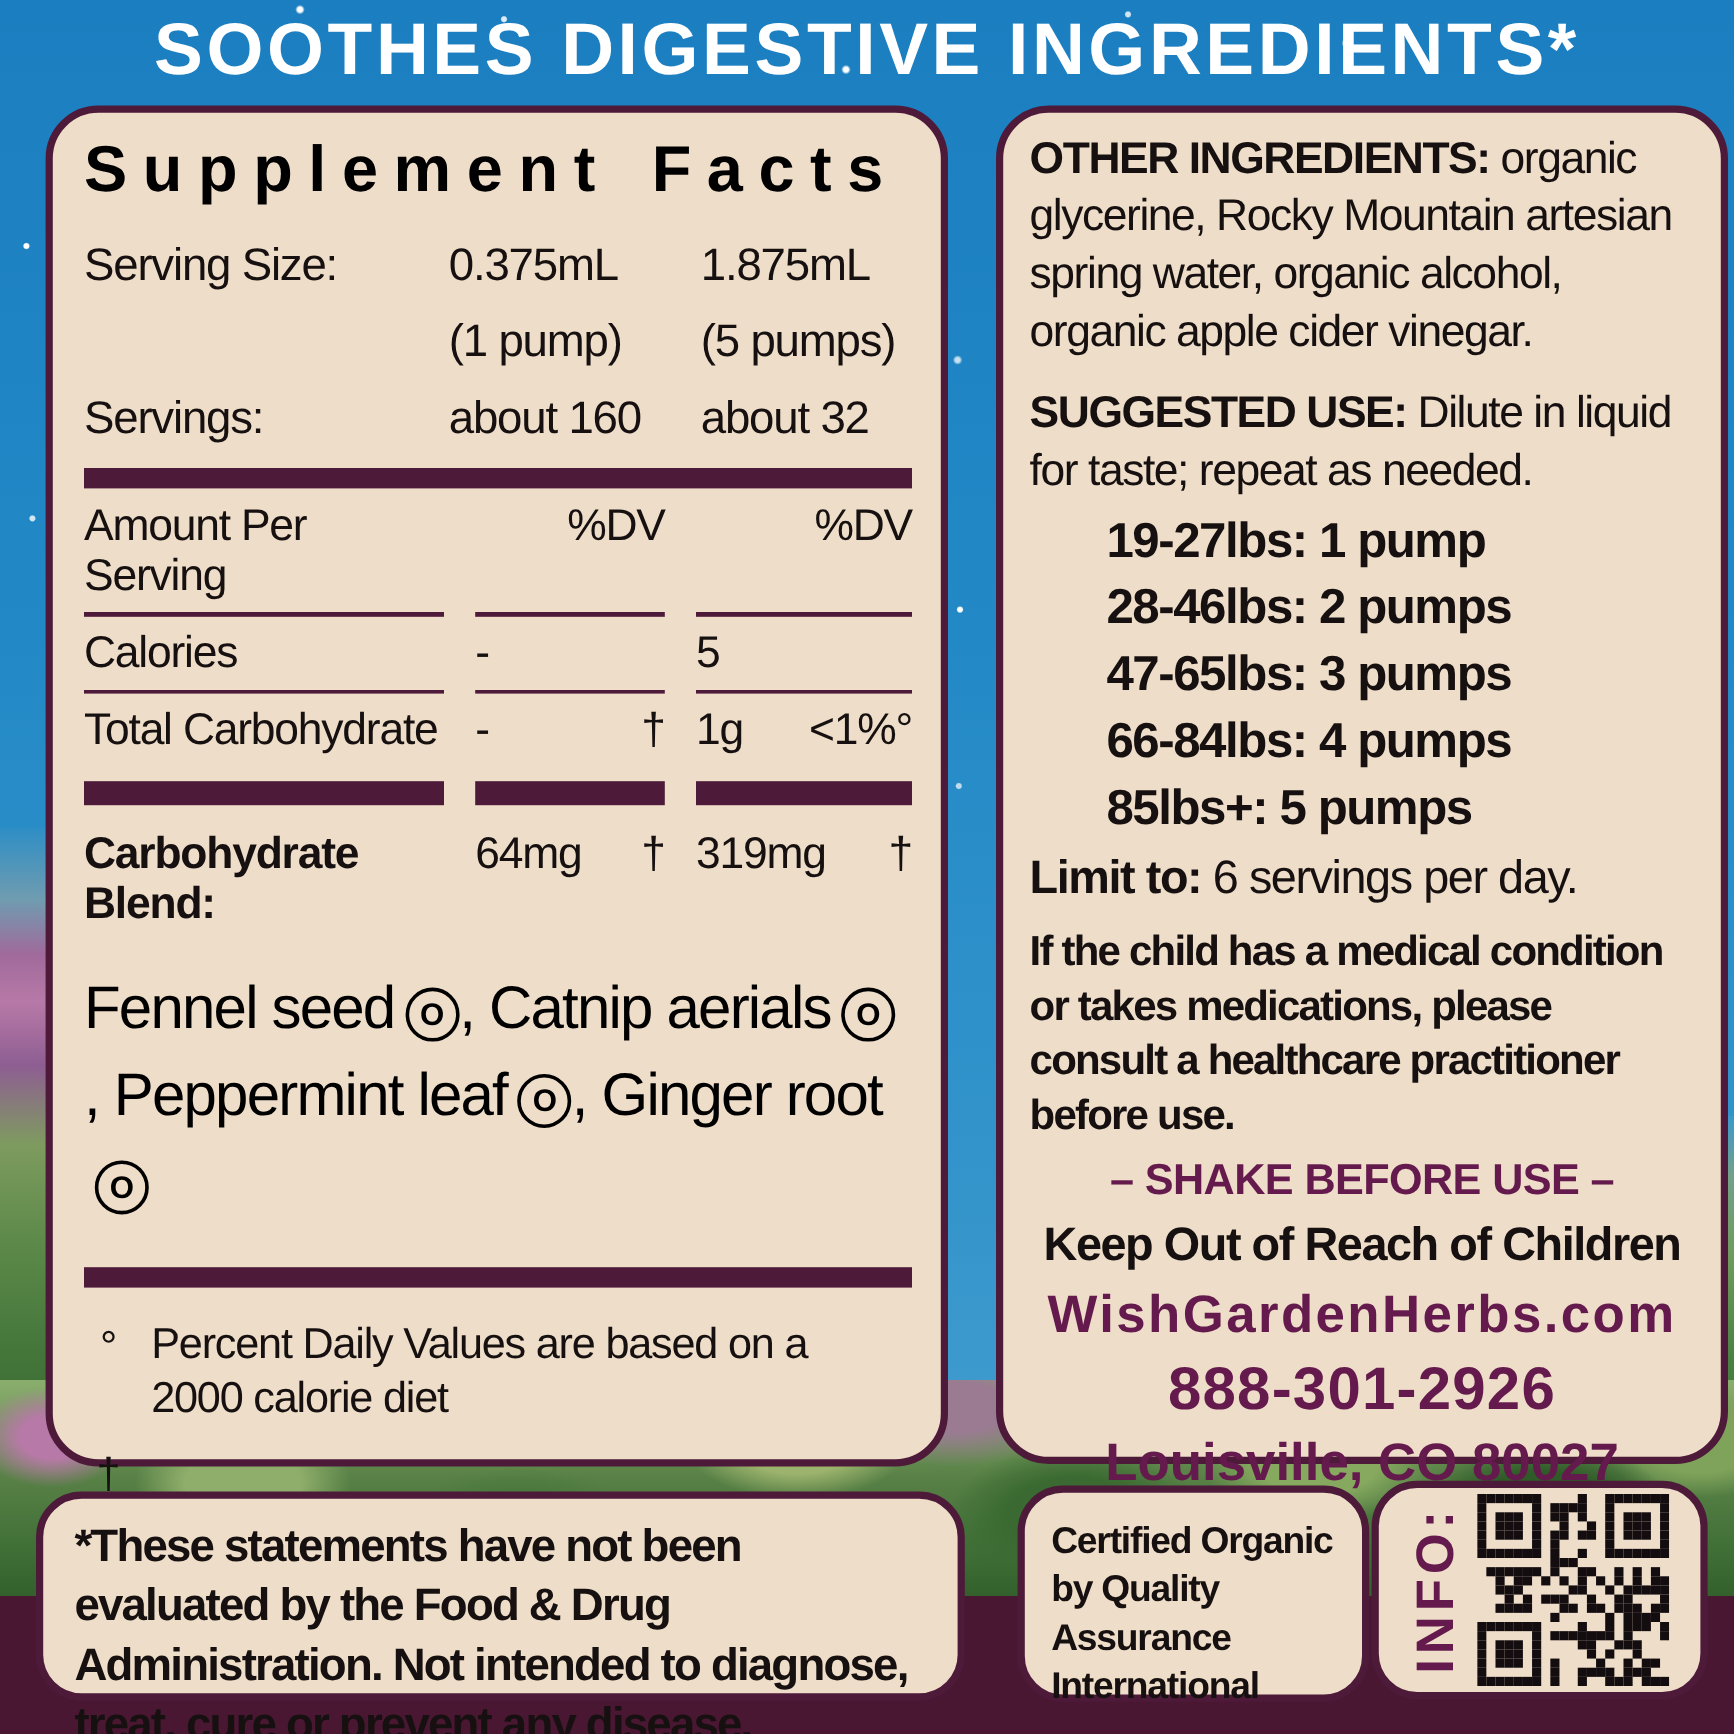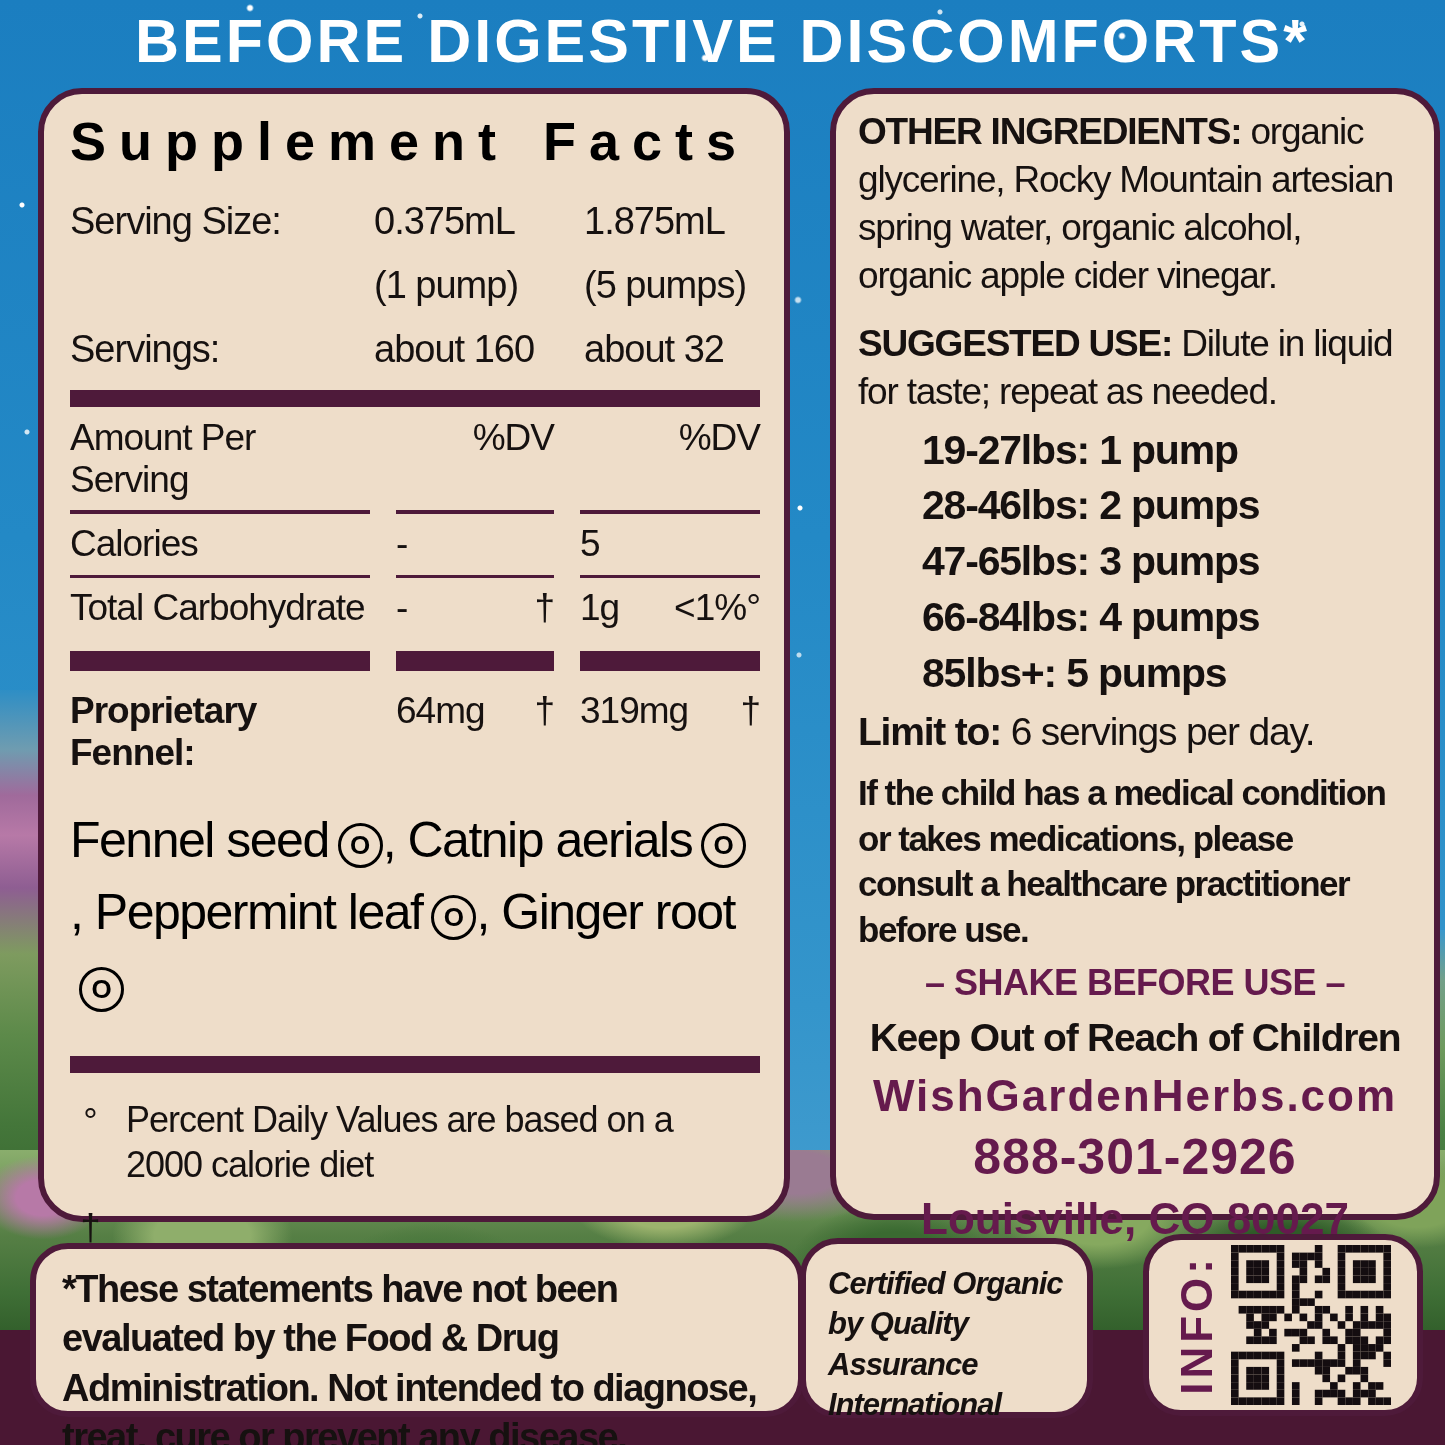--- a/index.html
+++ b/index.html
@@ -113,39 +113,39 @@
   .shake{color:var(--mtext);font-weight:700;font-size:36px;text-align:center;
     letter-spacing:-0.5px;margin:4px 0 6px;white-space:nowrap;}
   .keep{font-weight:700;font-size:39px;text-align:center;margin-bottom:4px;}
   .site{color:var(--mtext);font-weight:700;font-size:44px;text-align:center;letter-spacing:2px;}
   .phone{color:var(--mtext);font-weight:700;font-size:50px;text-align:center;letter-spacing:1px;}
   .addr{color:var(--mtext);font-weight:700;font-size:44px;text-align:center;letter-spacing:0;}
   
   .box{position:absolute;background:var(--cream);border:6px solid var(--maroon);border-radius:38px;}
   .box-disclaimer{left:30px;top:1243px;width:774px;height:174px;padding:16px 26px;
     font-weight:700;font-size:38px;line-height:1.3;letter-spacing:-1.5px;}
-  .box-certified{left:800px;top:1238px;width:293px;height:180px;padding:20px 22px;
-    font-weight:700;font-size:31px;line-height:1.3;letter-spacing:-1px;font-style:italic;}
+  .box-certified{left:848px;top:1238px;width:293px;height:180px;padding:20px 22px;
+    font-weight:700;font-size:31px;line-height:1.3;letter-spacing:-1px;}
   .box-qr{left:1143px;top:1234px;width:280px;height:182px;
     display:flex;align-items:center;justify-content:center;gap:12px;padding:8px;}
   .info-vert{writing-mode:vertical-rl;transform:rotate(180deg);
     color:var(--mtext);font-weight:700;font-size:44px;letter-spacing:4px;line-height:1;}
   .qr{width:160px;height:160px;flex:none;}
   .qr rect{fill:#140d10;}
 </style>
 </head>
 <body>
 
 <div class="bg-sky"></div>
 <div class="strip-left"></div>
 <div class="strip-right"></div>
 <div class="garden-band"></div>
 <div class="maroon-band"></div>
 
-<div class="banner">BEFORE DIGESTIVE DISCOMFORTS*</div>
+<div class="banner">SOOTHES DIGESTIVE INGREDIENTS*</div>
 
 <div class="panel panel-left">
   <div class="sf-title">Supplement Facts</div>
 
   <div class="serve-grid">
     <div>Serving Size:</div>
     <div>0.375mL</div>
     <div>1.875mL</div>
     <div></div>
     <div>(1 pump)</div>
@@ -180,21 +180,21 @@
     </div>
     <div class="cell flexv">
       <span>1g</span>
       <span>&lt;1%°</span>
     </div>
 
     <div class="tk"></div>
     <div class="tk"></div>
     <div class="tk"></div>
 
-    <div class="cell bold">Proprietary Fennel:</div>
+    <div class="cell bold">Carbohydrate Blend:</div>
     <div class="cell flexv">
       <span>64mg</span>
       <span>†</span>
     </div>
     <div class="cell flexv">
       <span>319mg</span>
       <span>†</span>
     </div>
   </div>
 

